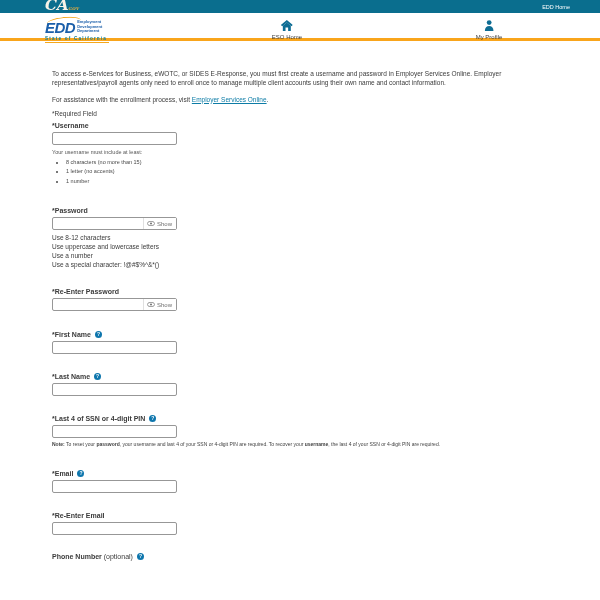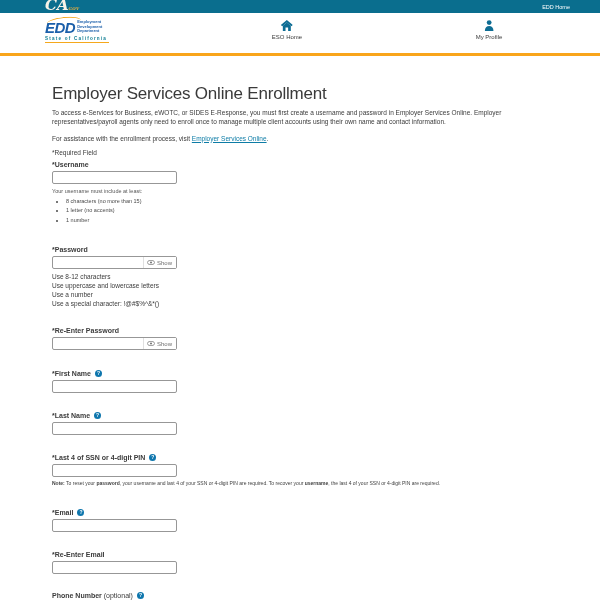--- a/index.html
+++ b/index.html
@@ -10,21 +10,21 @@
   .topbar { position:relative; height:13px; background:#0a6e8e;
             display:flex; align-items:center; justify-content:space-between;
             padding:0 30px 0 45px; }
   .ca-logo { color:#fff; font-family:"DejaVu Serif", serif; font-style:italic;
              line-height:10px; cursor:pointer; }
   .ca-logo .ca { font-size:15px; font-weight:bold; color:#f7f3e8; }
   .ca-logo .gov { font-size:4px; font-weight:bold; color:#f2b13c; letter-spacing:.3px; }
   .topbar-link { color:#ffffff; font-size:5.5px; text-decoration:none; cursor:pointer; }
 
   
-  .siteheader { position:relative; height:40px; background:#fff; }
+  .siteheader { position:relative; height:25px; background:#fff; }
   .edd-logo { position:absolute; left:45px; top:3px; width:64px; cursor:pointer; }
   .edd-swoosh { position:absolute; left:2px; top:1px; width:34px; height:10px;
                 border-top:1.5px solid #f5a81c; border-radius:50%;
                 transform:rotate(-6deg); }
   .edd-row { display:flex; align-items:flex-end; gap:2px; padding-top:4px; }
   .edd-acronym { font-size:15px; font-weight:bold; font-style:italic;
                  color:#1b5faa; line-height:14px; letter-spacing:-.5px; }
   .edd-dept { font-size:4px; font-weight:bold; color:#1b5faa; line-height:4.6px; padding-bottom:1px; }
   .edd-state { margin-top:1px; font-size:4.6px; font-weight:bold; color:#0e7d92;
                letter-spacing:1.2px; border-bottom:1.5px solid #f5a81c;
@@ -126,21 +126,20 @@
       <path d="M1.2 11 C1.2 7.6 3 6 5.5 6 C8 6 9.8 7.6 9.8 11 Z" fill="#0e6d94"></path>
     </svg>
     <span class="nav-label">My Profile</span>
   </a>
 </div>
 
 <div class="gold-rule"></div>
 
 <main class="content">
 
-  <h1>Employer Services Online Enrollment</h1>
 
   <p class="intro">To access e-Services for Business, eWOTC, or SIDES E-Response, you must first create a username and password in Employer Services Online. Employer representatives/payroll agents only need to enroll once to manage multiple client accounts using their own name and contact information.</p>
 
   <p class="assist"><span>For assistance with the enrollment process, visit </span><a>Employer Services Online</a><span>.</span></p>
 
   <div class="required">*Required Field</div>
 
   <div class="grp-username">
     <label class="field-label">*Username</label>
     <input class="txt" type="text" value="" style="">

